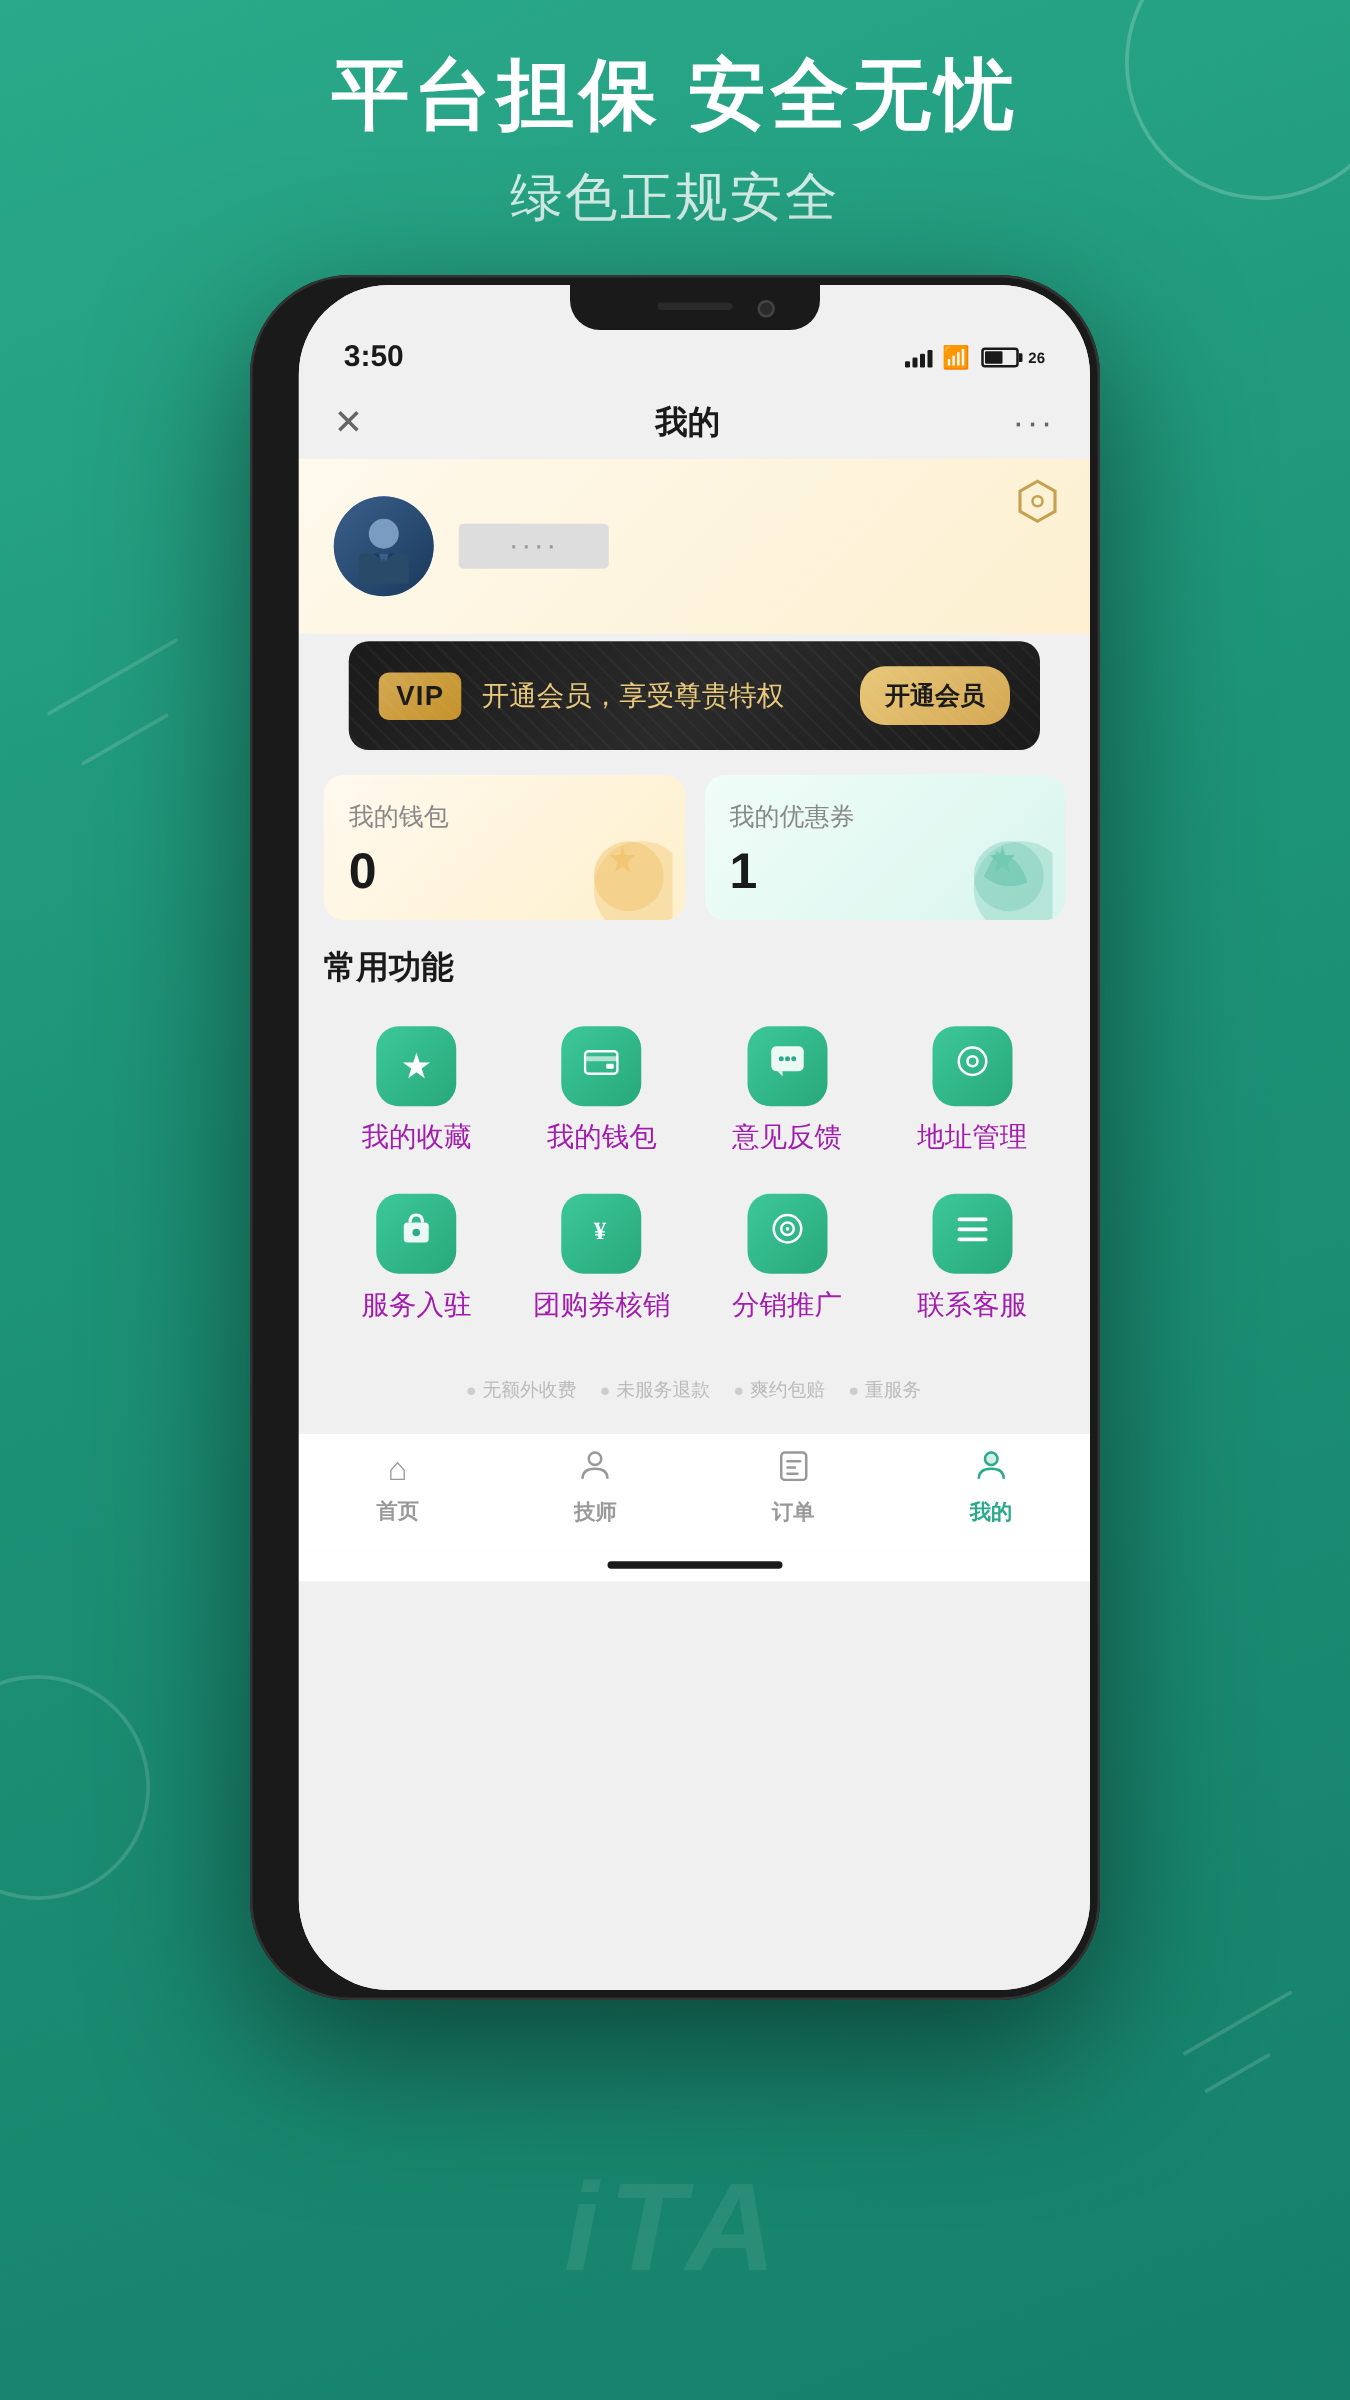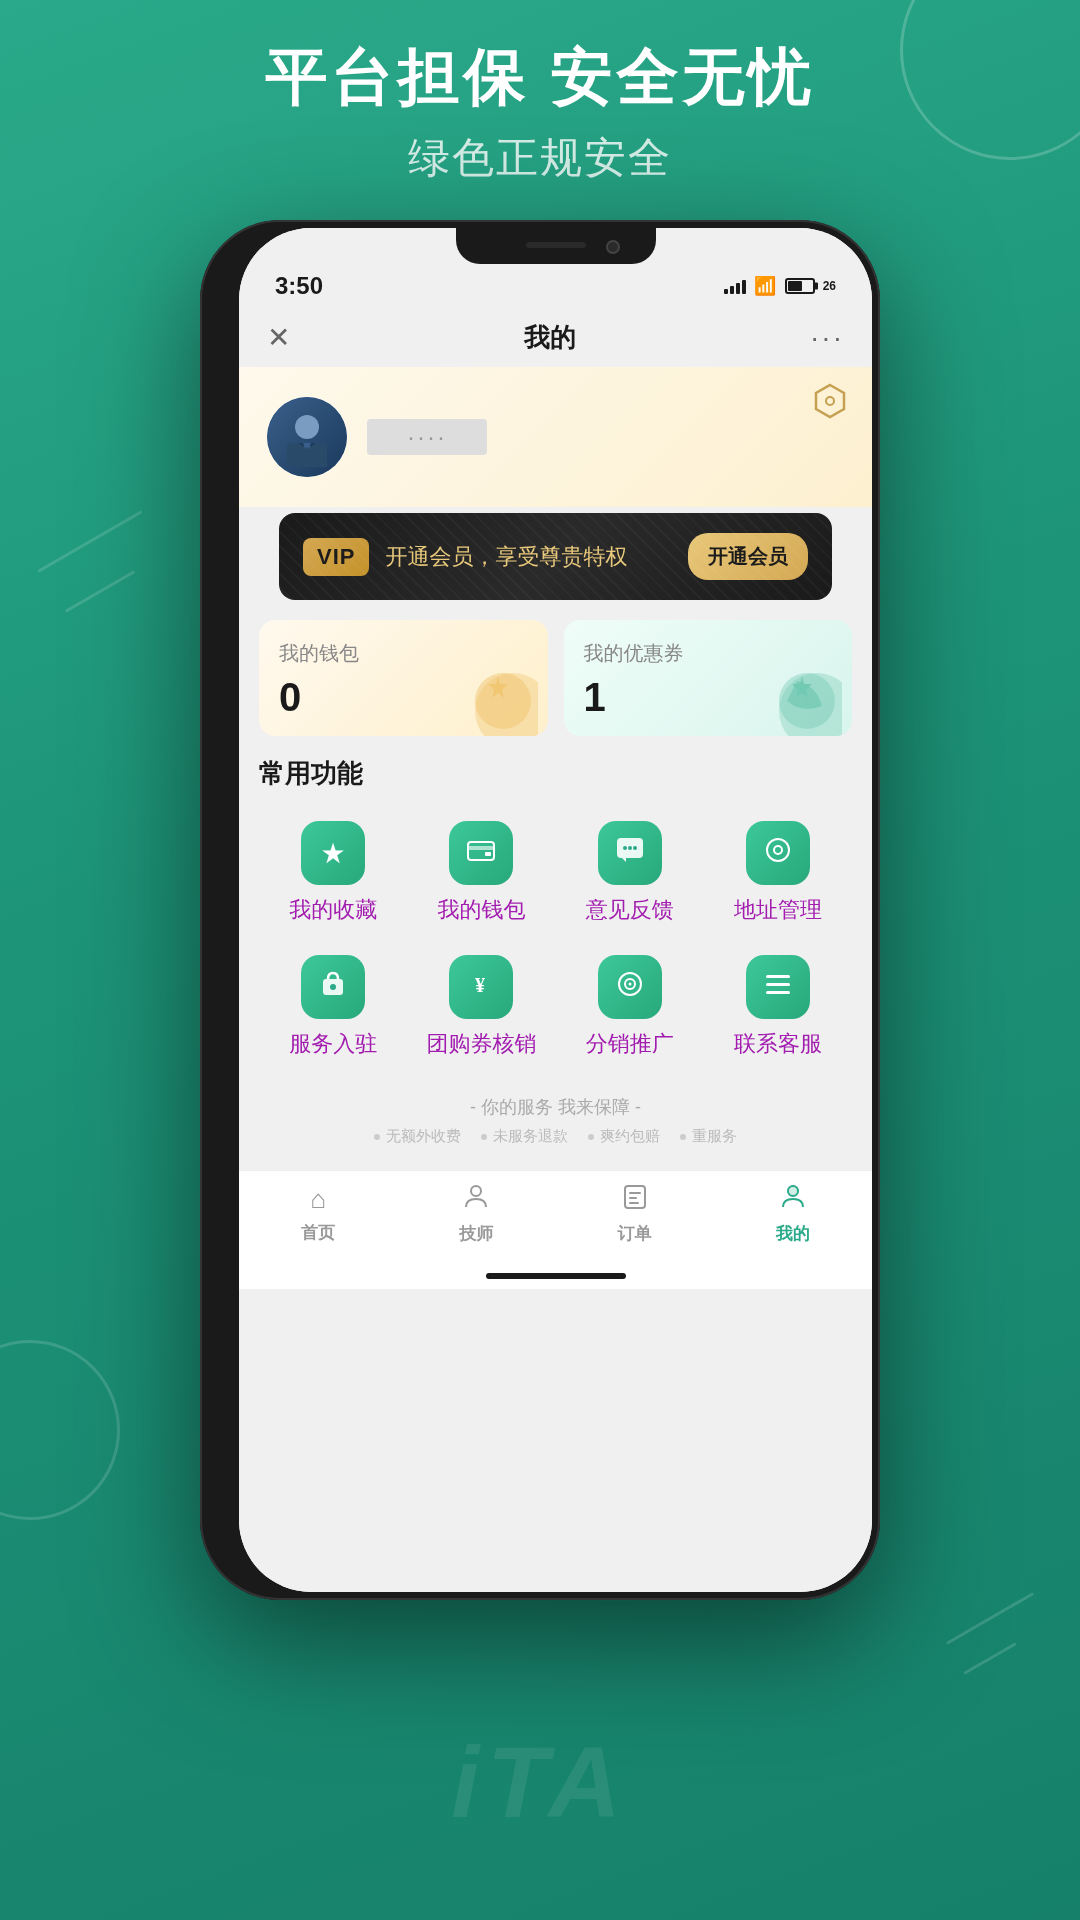--- a/index.html
+++ b/index.html
@@ -725,21 +725,20 @@
                 </svg>
               </span>
             </div>
             <span class="function-label">联系客服</span>
           </div>
 
         </div>
       </div>
 
       <div class="service-guarantee">
-        <div>- 你的服务 我来保障 -</div>
         <div class="service-items">
           <div class="service-item">
             <div class="service-item-dot"></div>
             <span>无额外收费</span>
           </div>
           <div class="service-item">
             <div class="service-item-dot"></div>
             <span>未服务退款</span>
           </div>
           <div class="service-item">

